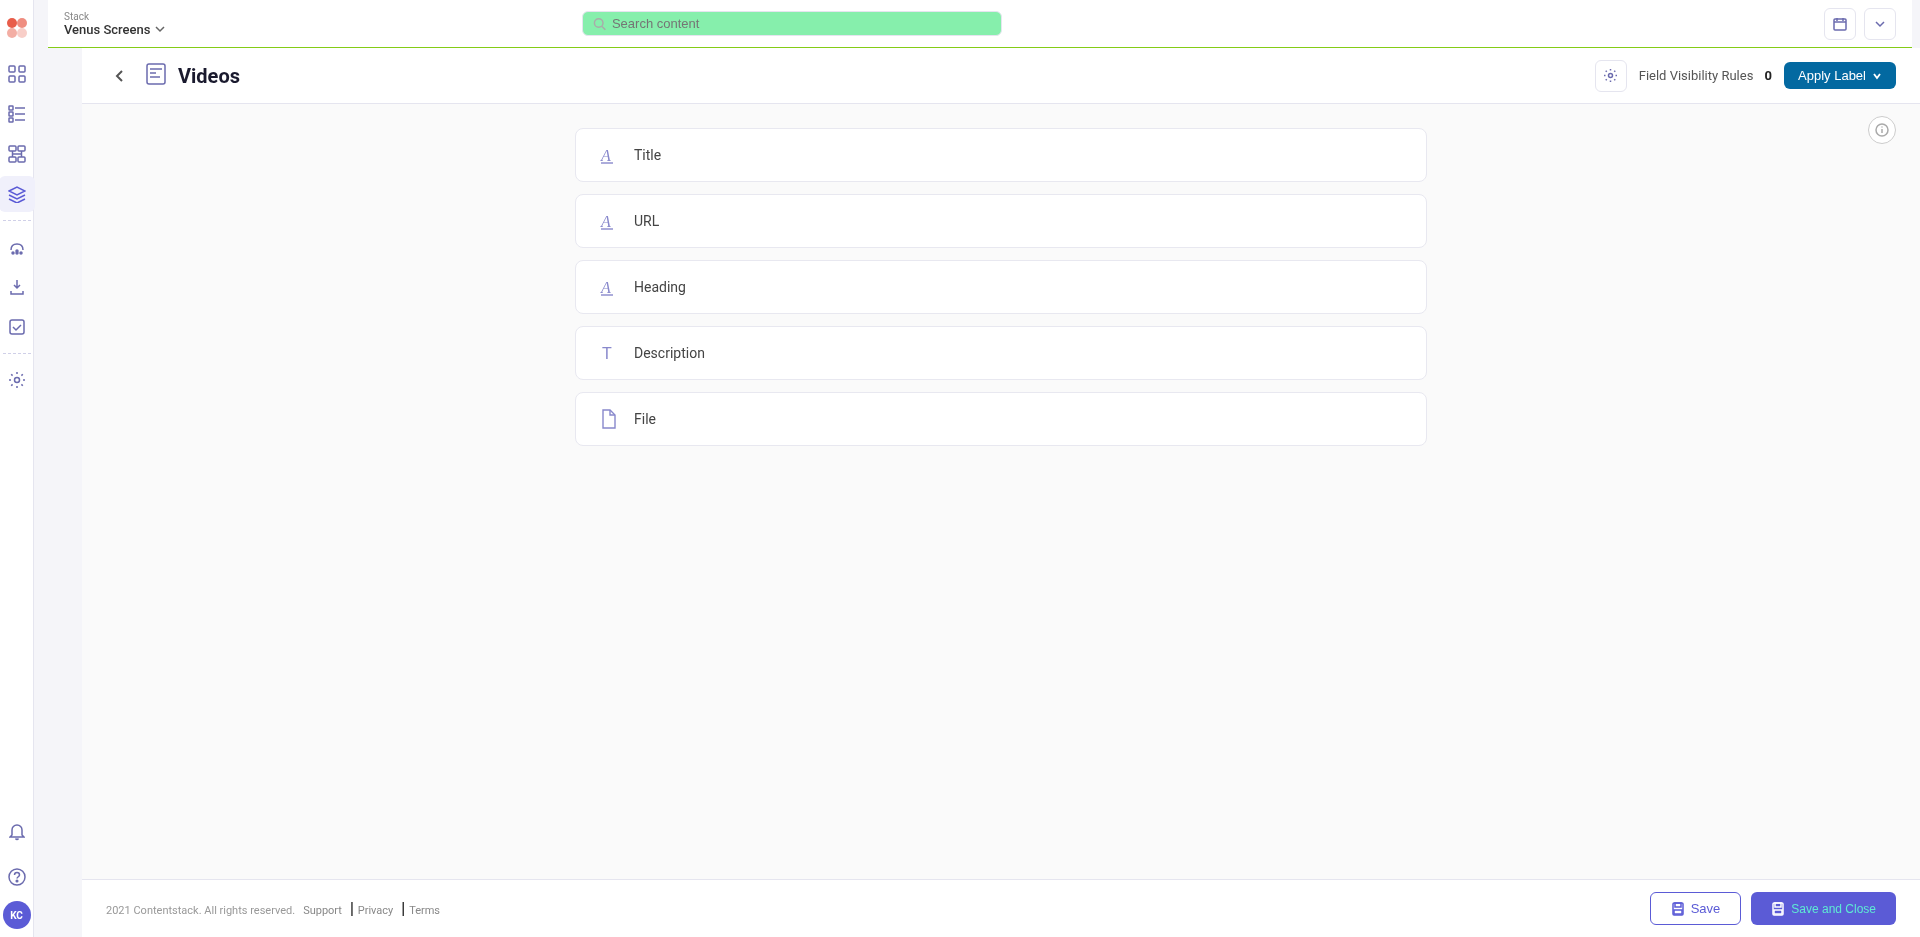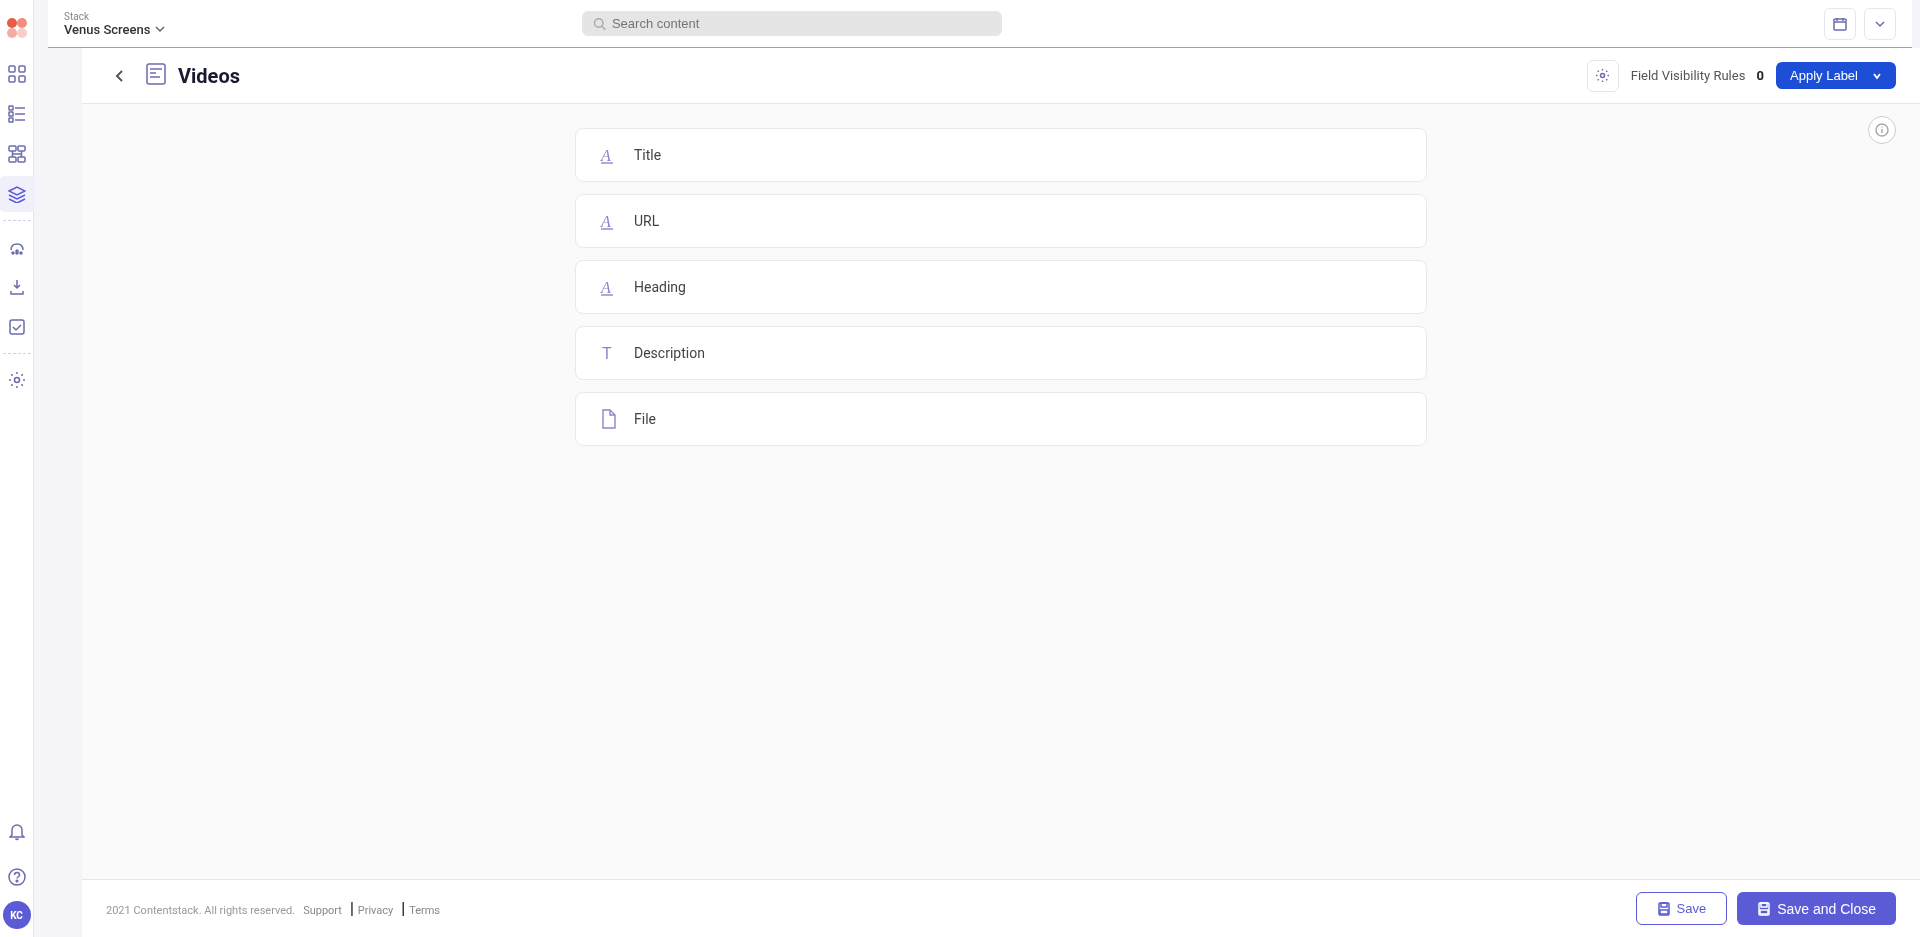--- a/index.html
+++ b/index.html
@@ -82,21 +82,21 @@
       display: flex;
       align-items: center;
       gap: 4px;
     }
     .search-bar {
       flex: 1;
       max-width: 420px;
       margin: 0 auto;
       display: flex;
       align-items: center;
-      background: #e5e5e5;
+      background: #86efac;
       border: 1px solid #e5e5ef;
       border-radius: 6px;
       padding: 4px 10px;
       gap: 6px;
     }
     .search-bar input {
       border: none;
       background: transparent;
       outline: none;
       font-size: 13px;
@@ -181,31 +181,31 @@
       color: #555;
       display: flex;
       align-items: flex-start;
       gap: 4px;
     }
     .field-visibility-count {
       font-weight: 700;
       color: #222;
     }
     .apply-label-btn {
-      background: #1d4ed8;
+      background: #0369a1;
       color: #fff;
       border: none;
       border-radius: 6px;
       padding: 6px 14px;
       font-size: 13px;
       font-weight: 500;
       cursor: pointer;
       display: flex;
       align-items: center;
-      gap: 14px;
+      gap: 6px;
     }
 
     
     .content-body {
       flex: 1;
       overflow-y: auto;
       background: #fafafa;
       padding: 24px 0;
       position: relative;
     }
@@ -288,25 +288,25 @@
       font-size: 13px;
       font-weight: 500;
       cursor: pointer;
       display: flex;
       align-items: center;
       gap: 6px;
       margin-left: 8px;
     }
     .save-close-btn {
       background: #5b5bd6;
-      color: #ffffff;
+      color: #5eead4;
       border: none;
       border-radius: 6px;
       padding: 8px 20px;
-      font-size: 14px;
+      font-size: 12px;
       font-weight: 500;
       cursor: pointer;
       display: flex;
       align-items: center;
       gap: 6px;
     }
   </style>
 </head>
 <body>
 

